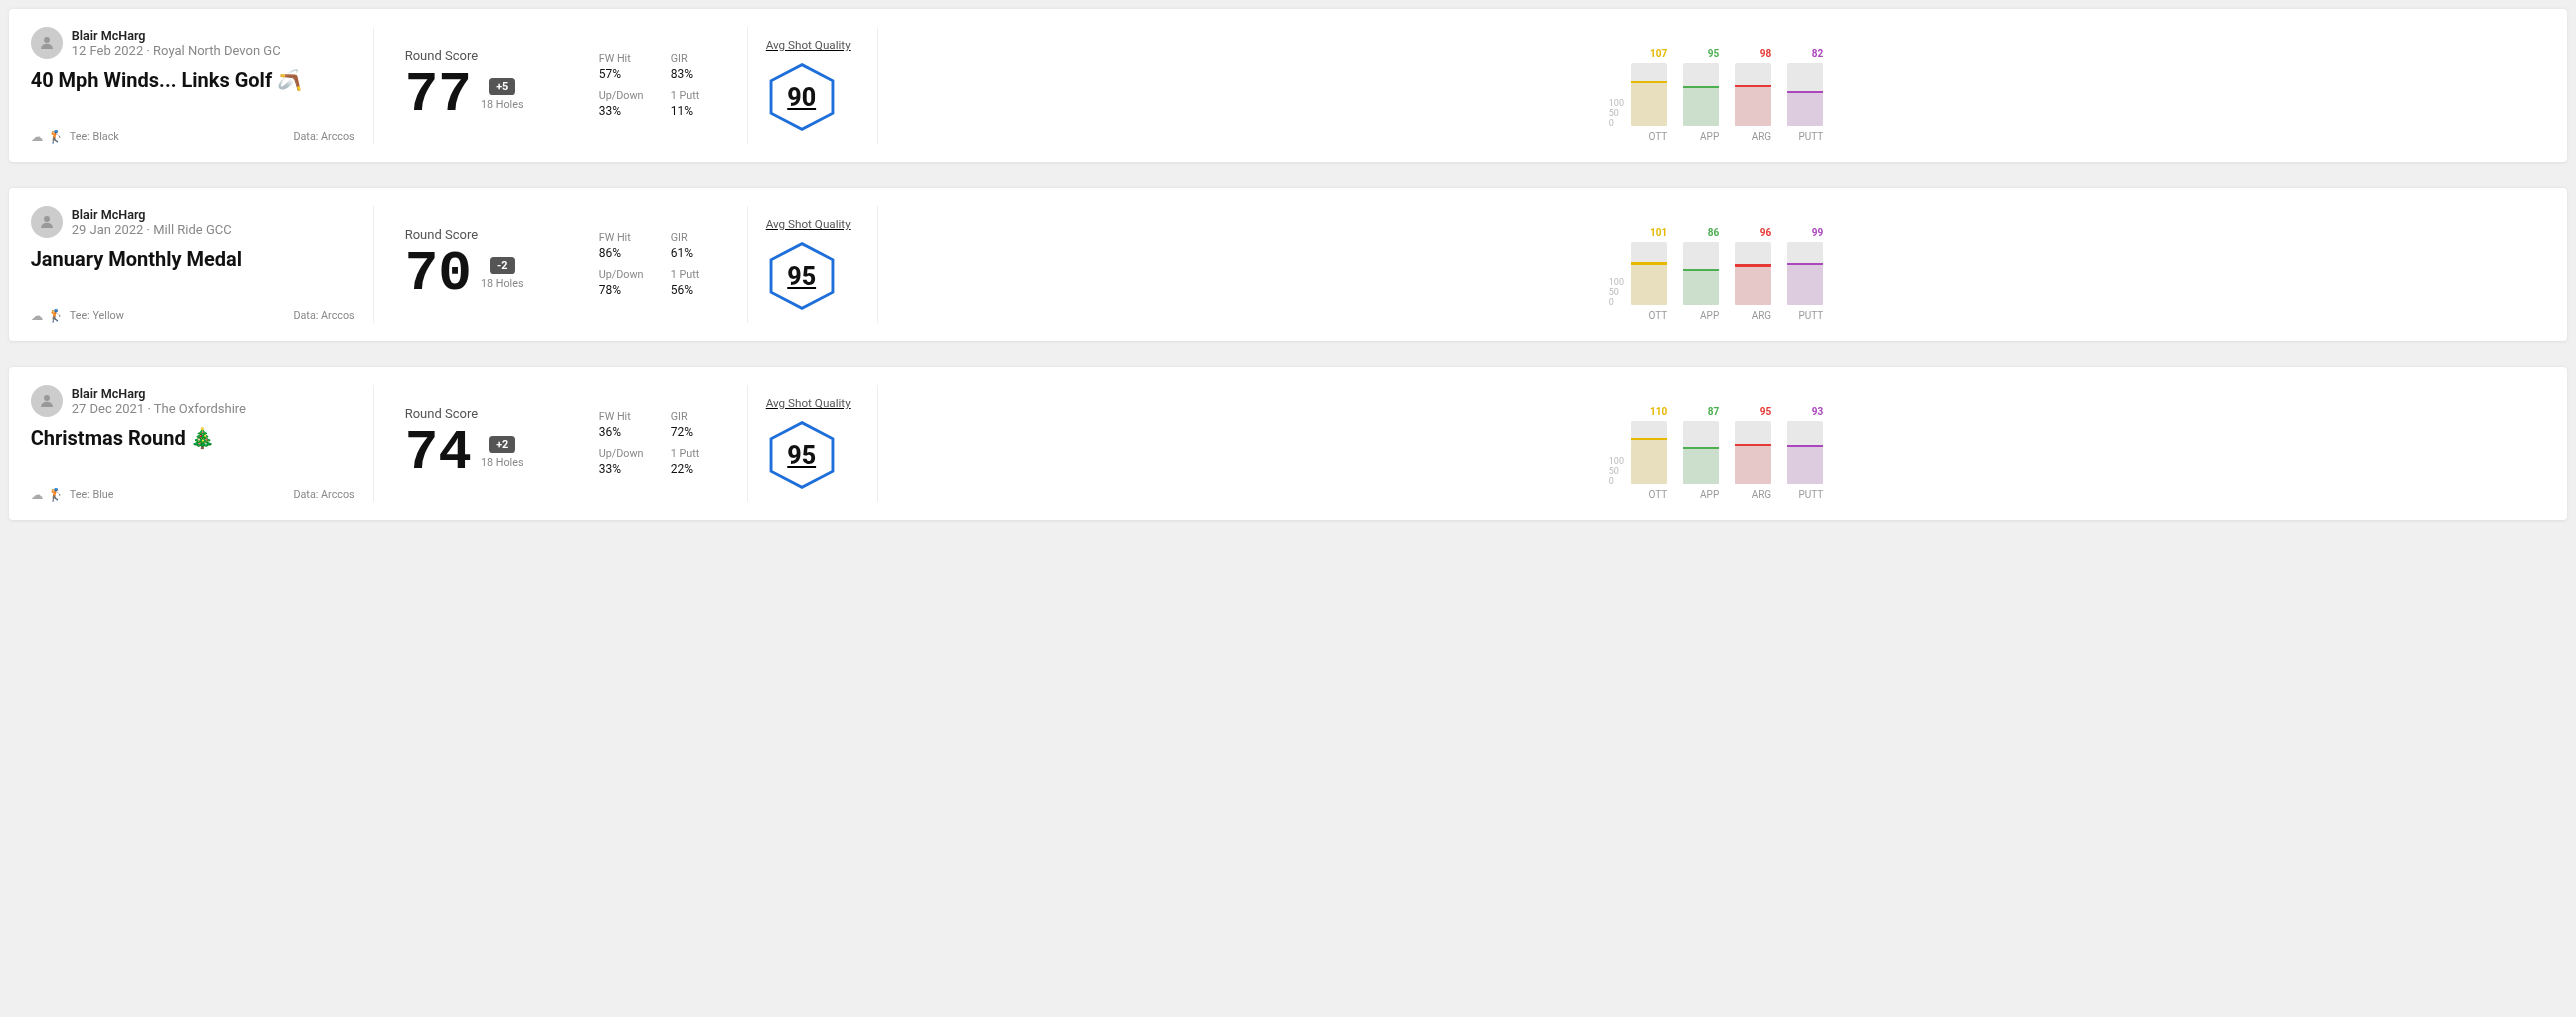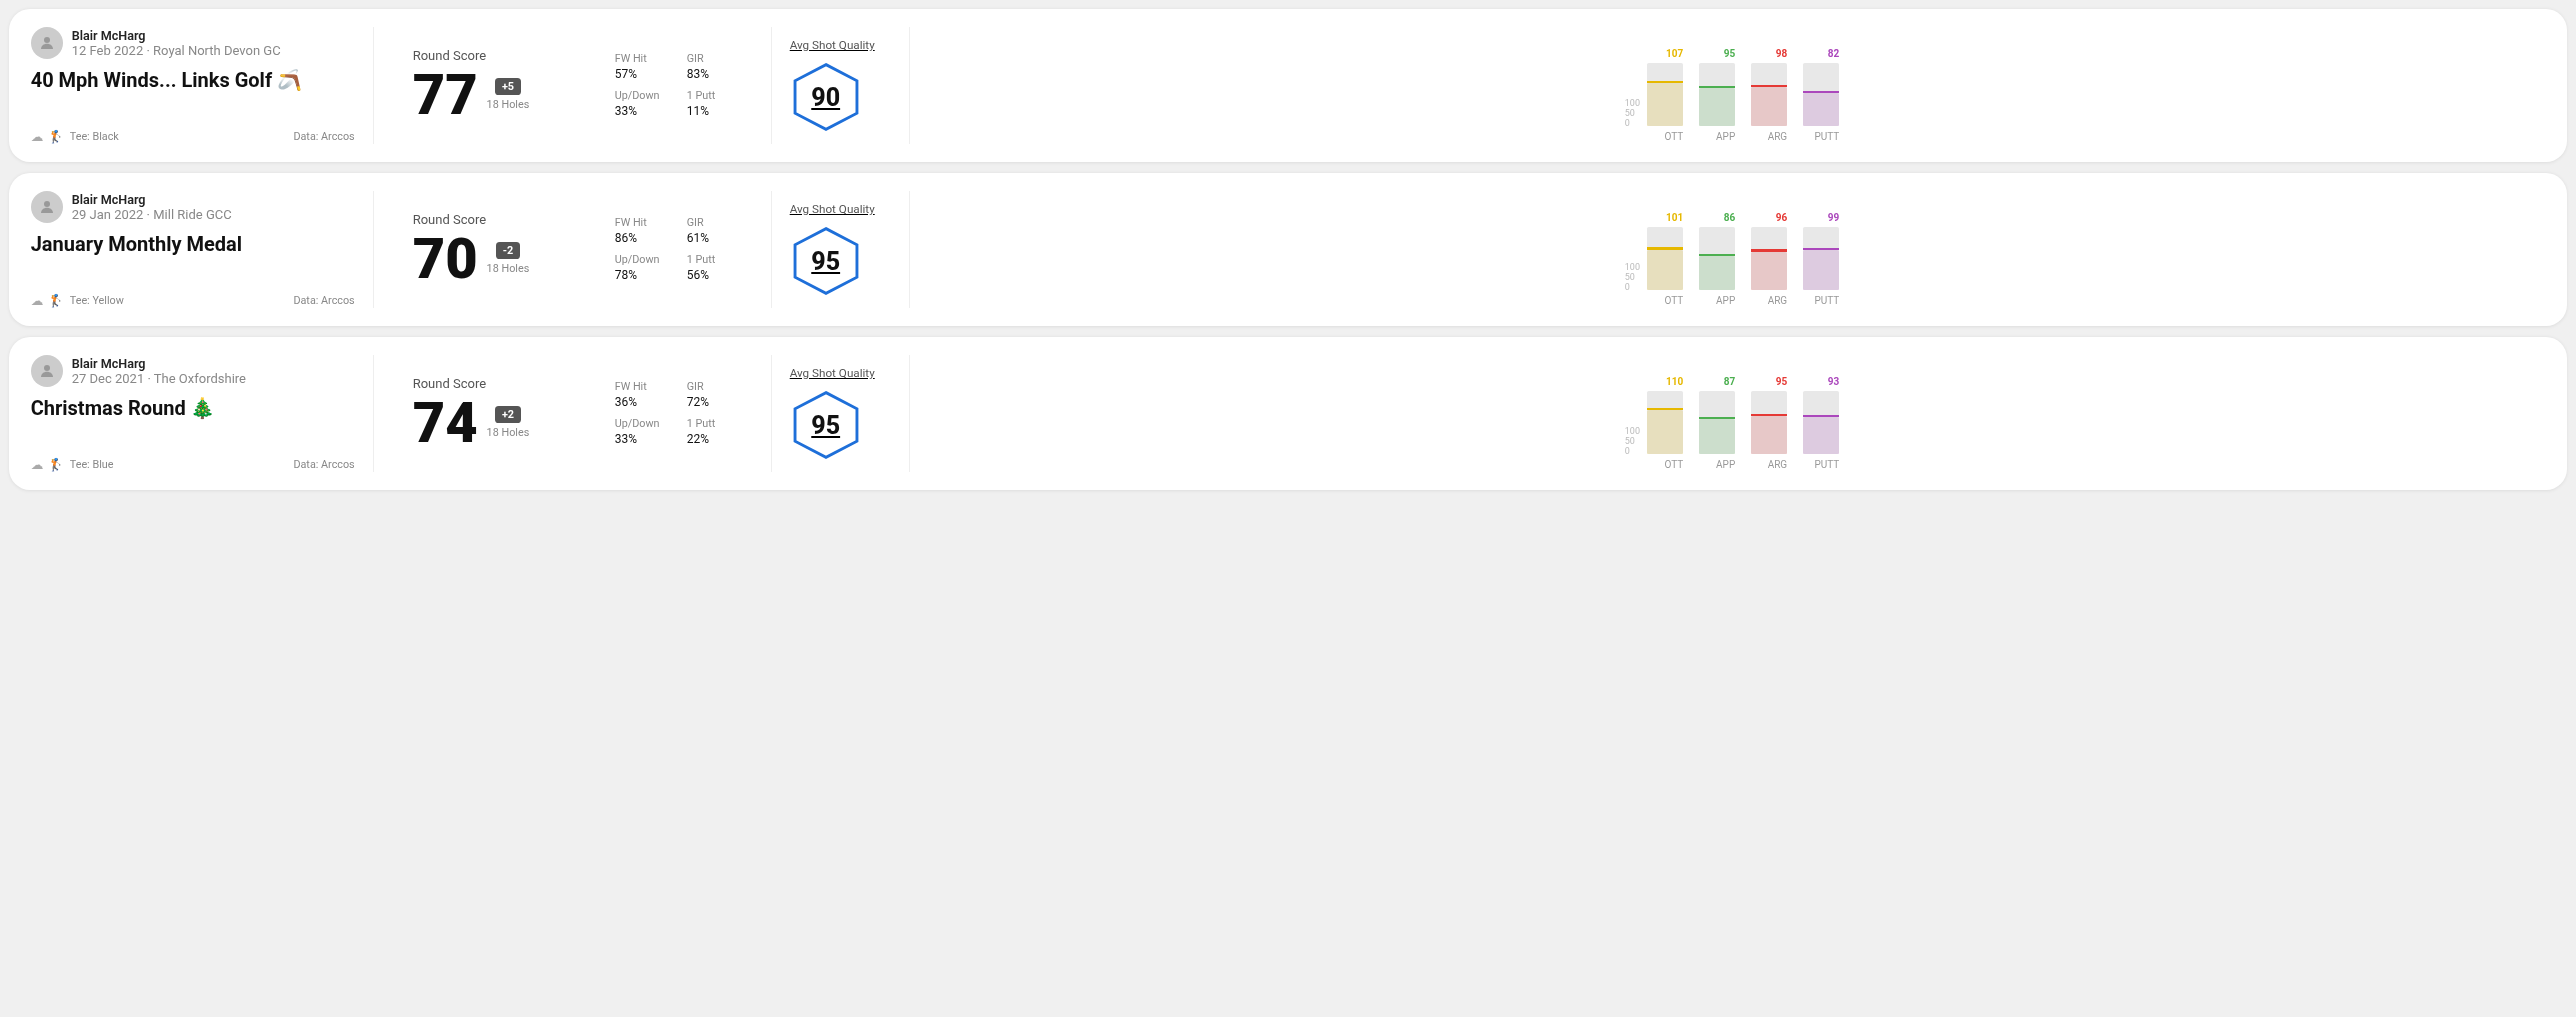--- a/index.html
+++ b/index.html
@@ -3,26 +3,26 @@
   <meta charset="utf-8">
   <style>
     * { box-sizing: border-box; margin: 0; padding: 0; }
     body {
       font-family: -apple-system, BlinkMacSystemFont, 'Segoe UI', Roboto, sans-serif;
       background: #f0f0f0;
       padding: 9px;
     }
     .card {
       background: #fff;
-      border-radius: 21px;
-      margin-bottom: 11px;
+      border-radius: 4px;
+      margin-bottom: 26px;
       padding: 18px 21.7px;
       display: flex;
       align-items: stretch;
-      gap: 12px;
+      gap: 4px;
       box-shadow: 0 0.9px 3.6px rgba(0,0,0,0.08);
     }
     .card-left {
       flex: 0 0 343px;
       padding-right: 18px;
       border-right: 0.9px solid #eee;
       display: flex;
       flex-direction: column;
       justify-content: space-between;
     }
@@ -83,20 +83,21 @@
     .score-row {
       display: flex;
       align-items: center;
       gap: 9px;
     }
     .score-big {
       font-size: 56px;
       font-weight: 900;
       color: #111;
       line-height: 1;
+      font-family: Liberation Mono, monospace;
     }
     .score-badge {
       display: flex;
       flex-direction: column;
       align-items: center;
     }
     .badge {
       background: #555;
       color: #fff;
       font-size: 10.8px;

